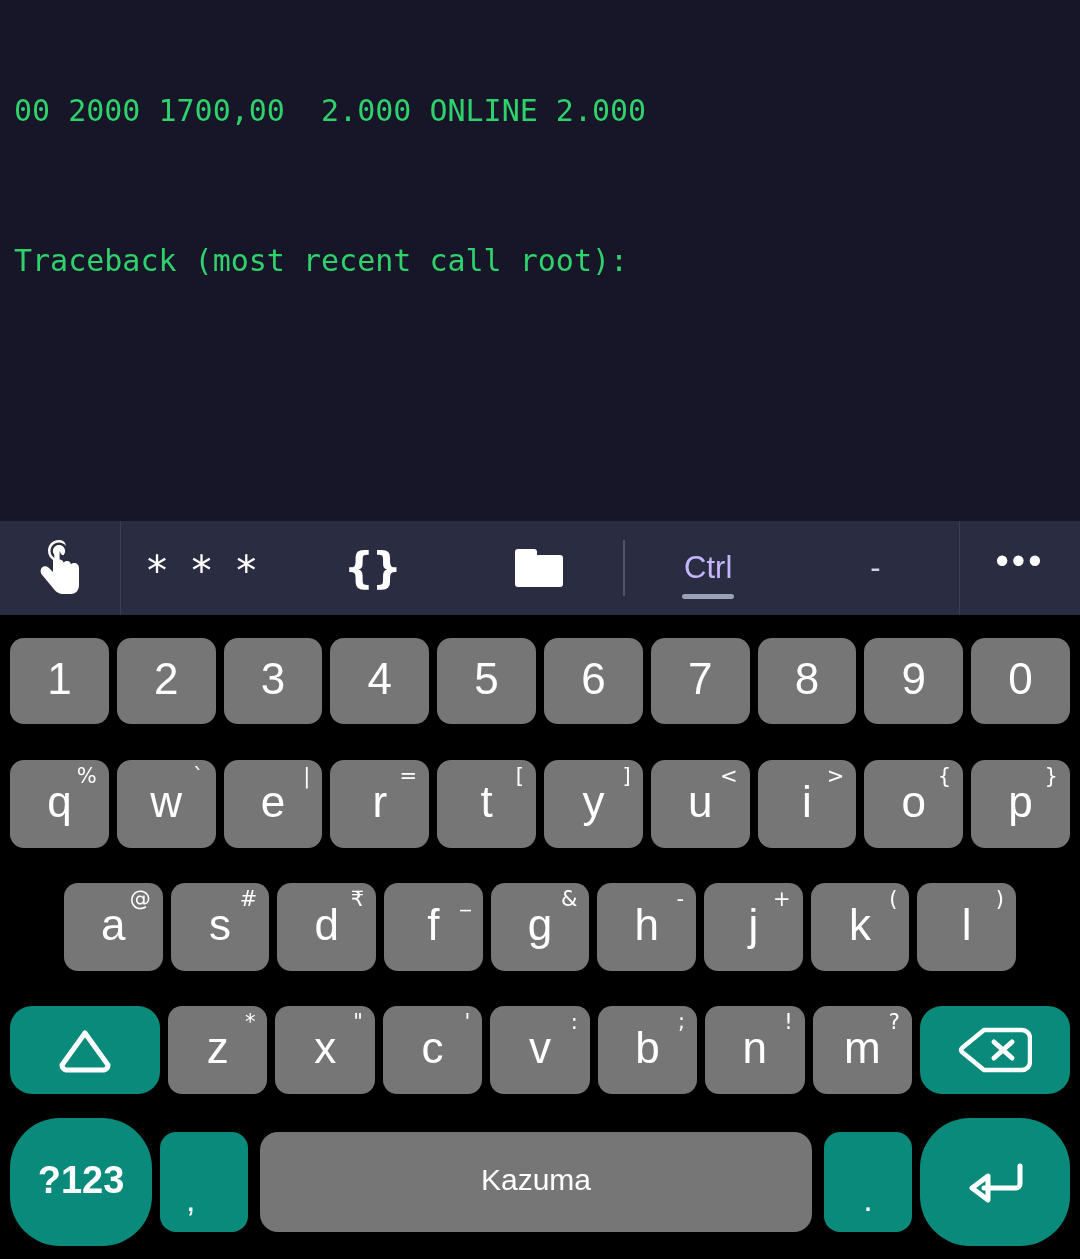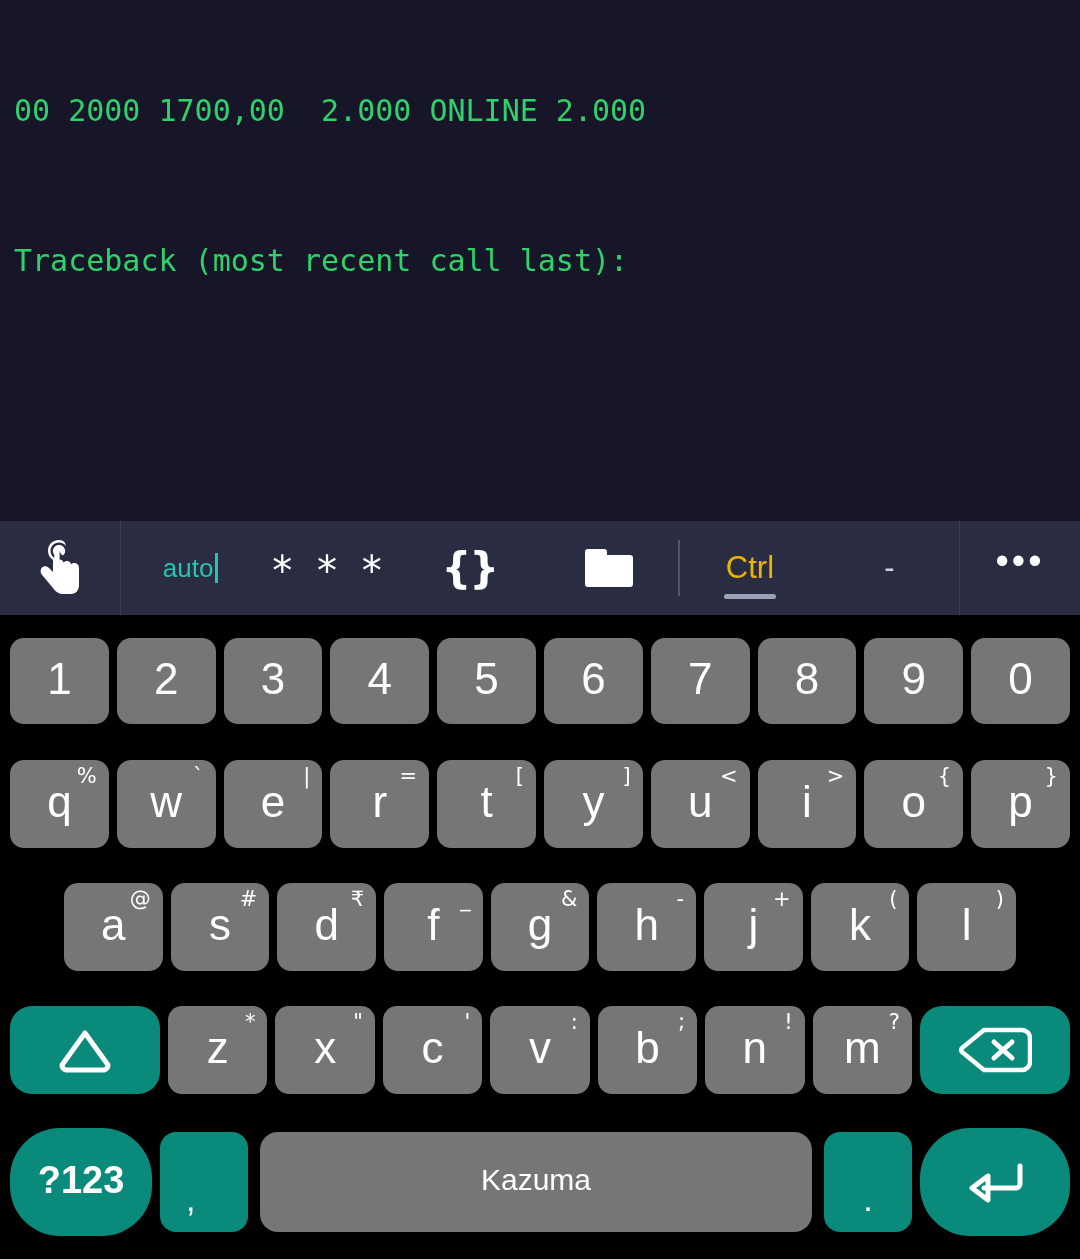--- a/index.html
+++ b/index.html
@@ -119,21 +119,21 @@
   .tb-sep {
     width: 2px;
     height: 56px;
     background: #50546b;
     flex: 0 0 2px;
     align-self: center;
   }
   .tb-key {
     font-size: 31px;
     font-family: "Liberation Sans", sans-serif;
-    color: #eab308;
+    color: #c4b5fd;
   }
   .tb-key-active .underline {
     position: absolute;
     bottom: 16px;
     left: 50%;
     transform: translateX(-50%);
     width: 52px;
     height: 5px;
     border-radius: 3px;
     background: #9aa0b5;
@@ -268,21 +268,21 @@
     font-size: 34px;
   }
   .key.enter {
     flex: 0 0 150px;
     border-radius: 50px;
   }
   .row-bottom {
     flex: 1.15 1 0;
   }
   .row-bottom .key { height: 100px; }
-  .key.sym, .key.enter { height: 108px; }
+  .key.sym, .key.enter { height: 128px; }
 
   .shift-glyph {
     width: 62px;
     height: 48px;
   }
   .bksp-glyph {
     width: 74px;
     height: 52px;
   }
   .enter-glyph {
@@ -295,21 +295,21 @@
   }
 </style>
 </head>
 <body>
 
 <div id="app">
 
   <div class="terminal">
     <div class="term-lines">
       <div class="term-line clipped">00 2000 1700,00  2.000 ONLINE 2.000</div>
-      <div class="term-line">Traceback (most recent call last):</div>
+      <div class="term-line">Traceback (most recent call root):</div>
       
       
       
       
       
       
       
     </div>
   </div>
 
@@ -321,24 +321,20 @@
           <path d="M22 2 C15 2 11 7 11 13 C11 17 13 20 16 22 L16 34 L12 30 C9 27 5 28 4 31 C3 34 4 36 6 38 L16 50 C19 54 22 56 27 56 L34 56 C39 56 42 52 42 47 L42 30 C42 27 40 25 37 25 C35.5 25 34.5 25.6 34 26.4 C33.6 24.2 32 23 30 23 C28.6 23 27.4 23.6 26.6 24.5 C26 22.6 24.5 21.5 22.6 21.5 L22.6 13 C25 20 29 17 29 13 C29 7 29 2 22 2 Z" fill="#ffffff"></path>
           <path d="M22 4.5 C17 4.5 13.5 8.2 13.5 13 C13.5 16 15 18.4 17.3 19.9 L17.3 16.8 C16.4 15.8 15.9 14.5 15.9 13 C15.9 9.6 18.6 6.9 22 6.9 C25.4 6.9 28.1 9.6 28.1 13 C28.1 14.5 27.6 15.8 26.7 16.8 L26.7 19.9 C29 18.4 30.5 16 30.5 13 C30.5 8.2 27 4.5 22 4.5 Z" fill="#2a2d42"></path>
         </svg>
       </span>
     </div>
 
     <div class="tb-divider-v"></div>
 
     <div class="tb-mid">
       <div class="tb-item">
-        <span class="tb-auto">auto</span>
-          <span class="auto-caret"></span>
-      </div>
-      <div class="tb-item">
         <span class="tb-stars">* * *</span>
       </div>
       <div class="tb-item">
         <span class="tb-braces">{}</span>
       </div>
       <div class="tb-item">
         <span class="folder-icon">
           <span class="tab"></span>
             <span class="body"></span>
         </span>

